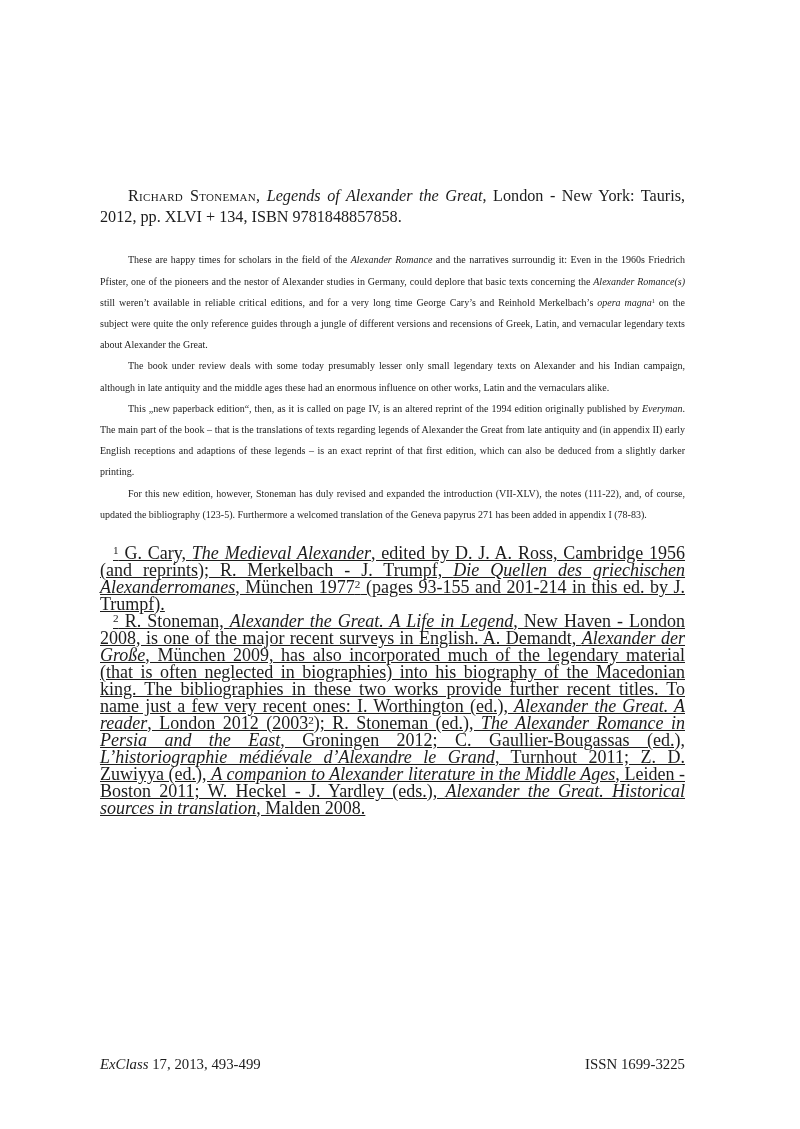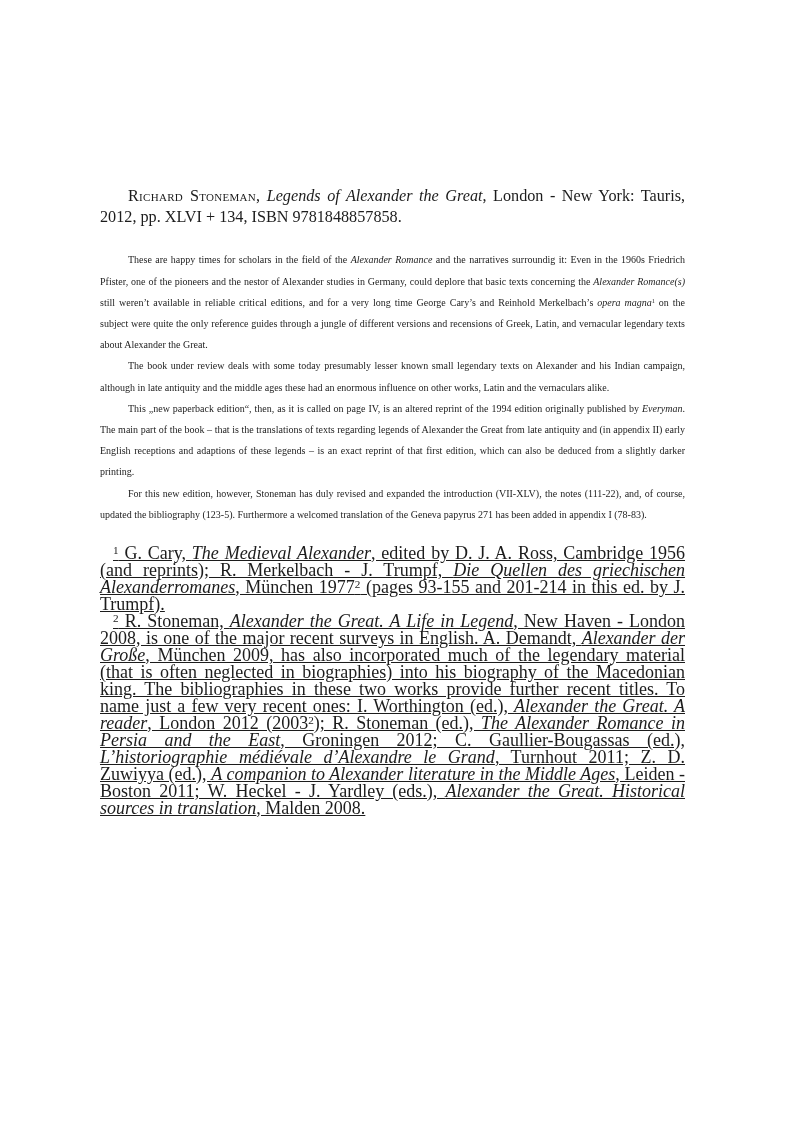--- a/index.html
+++ b/index.html
@@ -66,25 +66,29 @@
 </head>
 <body>
 
 <div class="page">
   <div class="content">
 
     <p class="heading"><span class="sc">Richard Stoneman</span><span>, </span><span class="it">Legends of Alexander the Great</span><span>, London - New York: Tauris, 2012, pp. XLVI + 134, ISBN 9781848857858.</span></p>
 
     <div>
       <p class="para"><span>These are happy times for scholars in the field of the </span><span class="it">Alexander Romance</span><span> and the narratives surroundig it: Even in the 1960s Friedrich Pfister, one of the pioneers and the nestor of Alexander studies in Germany, could deplore that basic texts concerning the </span><span class="it">Alexander Romance(s)</span><span> still weren’t available in reliable critical editions, and for a very long time George Cary’s and Reinhold Merkelbach’s </span><span class="it">opera magna</span><sup>1</sup><span> on the subject were quite the only reference guides through a jungle of different versions and recensions of Greek, Latin, and vernacular legendary texts about Alexander the Great.</span></p>
-      <p class="para"><span>The book under review deals with some today presumably lesser known small legendary texts on Alexander and his Indian campaign, although in late antiquity and the middle ages these had an enormous influence on other works, Latin and the vernaculars alike.</span></p>
+      <p class="para"><span>The book under review deals with some today presumably lesser only small legendary texts on Alexander and his Indian campaign, although in late antiquity and the middle ages these had an enormous influence on other works, Latin and the vernaculars alike.</span></p>
       <p class="para"><span>This „new paperback edition“, then, as it is called on page IV, is an altered reprint of the 1994 edition originally published by </span><span class="it">Everyman</span><span>. The main part of the book – that is the translations of texts regarding legends of Alexander the Great from late antiquity and (in appendix II) early English receptions and adaptions of these legends – is an exact reprint of that first edition, which can also be deduced from a slightly darker printing.</span></p>
       <p class="para"><span>For this new edition, however, Stoneman has duly revised and expanded the introduction (VII-XLV), the notes (111-22), and, of course, updated the bibliography (123-5). Furthermore a welcomed translation of the Geneva papyrus 271 has been added in appendix I (78-83).</span></p>
     </div>
 
     <div class="footnotes">
       <p class="footnote"><sup>1</sup><span> G. Cary, </span><span class="it">The Medieval Alexander</span><span>, edited by D. J. A. Ross, Cambridge 1956 (and reprints); R. Merkelbach - J. Trumpf, </span><span class="it">Die Quellen des griechischen Alexanderromanes</span><span>, München 1977</span><sup>2</sup><span> (pages 93-155 and 201-214 in this ed. by J. Trumpf).</span></p>
       <p class="footnote"><sup>2</sup><span> R. Stoneman, </span><span class="it">Alexander the Great. A Life in Legend</span><span>, New Haven - London 2008, is one of the major recent surveys in English. A. Demandt, </span><span class="it">Alexander der Große</span><span>, München 2009, has also incorporated much of the legendary material (that is often neglected in biographies) into his biography of the Macedonian king. The bibliographies in these two works provide further recent titles. To name just a few very recent ones: I. Worthington (ed.), </span><span class="it">Alexander the Great. A reader</span><span>, London 2012 (2003</span><sup>2</sup><span>); R. Stoneman (ed.), </span><span class="it">The Alexander Romance in Persia and the East</span><span>, Groningen 2012; C. Gaullier-Bougassas (ed.), </span><span class="it">L’historiographie médiévale d’Alexandre le Grand</span><span>, Turnhout 2011; Z. D. Zuwiyya (ed.), </span><span class="it">A companion to Alexander literature in the Middle Ages</span><span>, Leiden - Boston 2011; W. Heckel - J. Yardley (eds.), </span><span class="it">Alexander the Great. Historical sources in translation</span><span>, Malden 2008.</span></p>
     </div>
 
   </div>
 
+  <div class="footer">
+    <span><span class="it">ExClass</span><span> 17, 2013, 493-499</span></span>
+    <span>ISSN 1699-3225</span>
+  </div>
 </div>
 
 </body></html>

